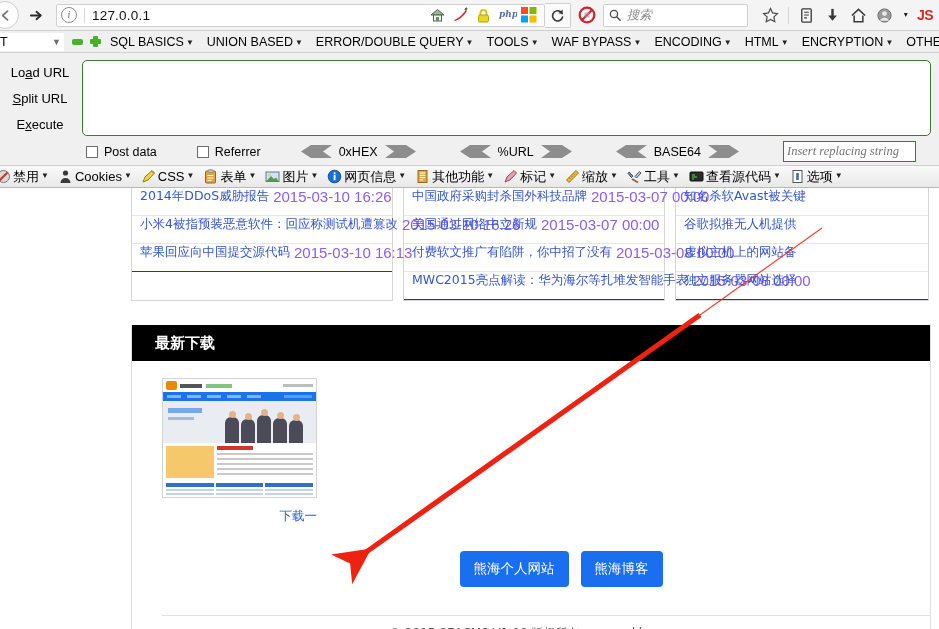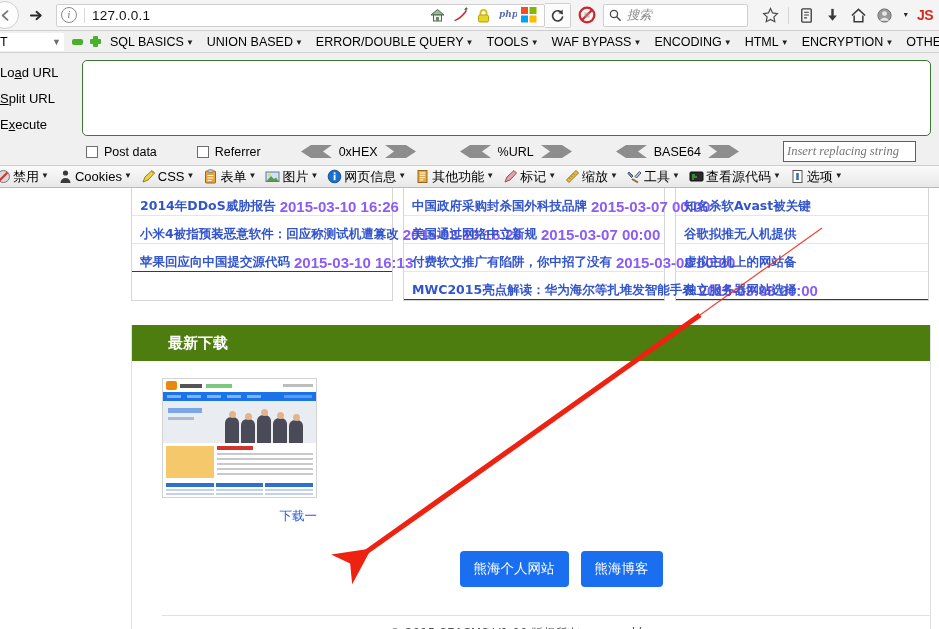--- a/index.html
+++ b/index.html
@@ -77,21 +77,21 @@
   .pm.plus::before{left:0;top:3.2px;width:11px;height:4.6px;}
   .pm.plus::after{top:0;left:3.2px;height:11px;width:4.6px;}
   .hb-item{margin-right:13px;cursor:default;}
   .caret{font-size:8px;color:#222;margin-left:2px;position:relative;top:-1px;}
 
   
   .hackbar-body{background:#f0f0f0;padding:4px 0 0 0;}
   .hb-row1{display:flex;align-items:flex-start;}
   .hb-actions{
     width:80px;flex:none;display:flex;flex-direction:column;
-    font-size:13px;line-height:26px;padding-top:3px;
+    align-items:center;font-size:13px;line-height:26px;padding-top:3px;
   }
   .hb-actions div{cursor:default;}
   .hb-actions u{text-decoration:underline;}
   .hb-textarea{
     flex:1 1 auto;height:76px;margin:3px 8px 0 2px;
     background:#fff;border:1px solid #3a7a32;border-radius:5px;
     box-sizing:border-box;resize:none;outline:none;
     font-family:"Liberation Mono","DejaVu Sans Mono",monospace;font-size:12px;padding:3px 5px;
   }
   .hb-row2{
@@ -134,38 +134,38 @@
   }
   .content-wrap{position:absolute;left:131px;top:0;width:808px;}
 
   .news-cols{display:flex;gap:10px;}
   .news-col{
     width:262px;border:1px solid #d6d6d6;border-top:none;
     box-sizing:border-box;background:#fff;
   }
   .news-col.c3{width:254px;}
   .news-row{
-    height:28px;display:flex;align-items:flex-end;justify-content:space-between;
+    height:28px;display:flex;align-items:flex-start;justify-content:space-between;
     padding:0 8px;border-bottom:1px solid #e6e6e6;
-    font-size:12.5px;box-sizing:border-box;position:relative;font-weight:bold;
+    font-size:12.5px;box-sizing:border-box;position:relative;
   }
   .news-row:last-child{border-bottom:1px solid #7f1d1d;}
   .news-title{
     color:#3355cc;white-space:nowrap;overflow:visible;
     font-family:"DejaVu Sans","Liberation Sans",sans-serif;font-size:12.5px;
   }
   .news-date{
     color:#8b5cf6;font-size:15px;white-space:nowrap;margin-left:4px;
     font-family:"Liberation Sans",sans-serif;
   }
 
   .dl-panel{margin-top:24px;width:798px;border:1px solid #e0e0e0;border-top:none;background:#fff;}
   .dl-head{
-    height:36px;background:#4d7c0f;color:#fff;
-    display:flex;align-items:center;padding-left:36px;
+    height:36px;background:#000000;color:#fff;
+    display:flex;align-items:center;padding-left:23px;
     font-size:15px;font-weight:bold;box-sizing:border-box;
     font-family:"DejaVu Sans","Liberation Sans",sans-serif;
   }
   .dl-body{padding:17px 0 12px 30px;}
   .thumb-card{width:155px;}
   .thumb{
     width:155px;height:120px;border:1px solid #d3d3d3;
     background:#fff;overflow:hidden;position:relative;box-sizing:border-box;
   }
   .thumb-cap{

